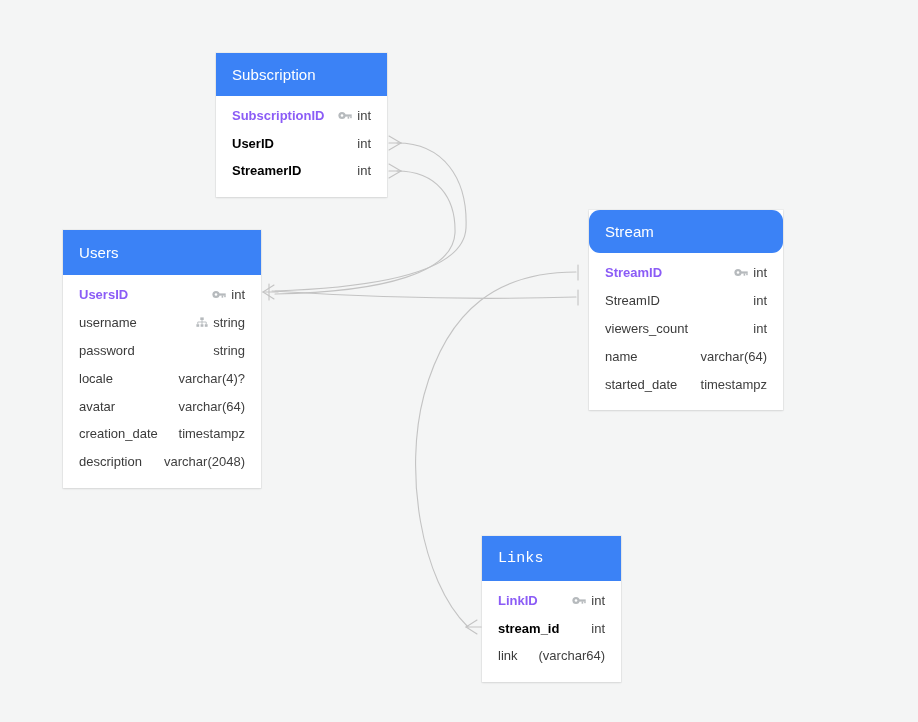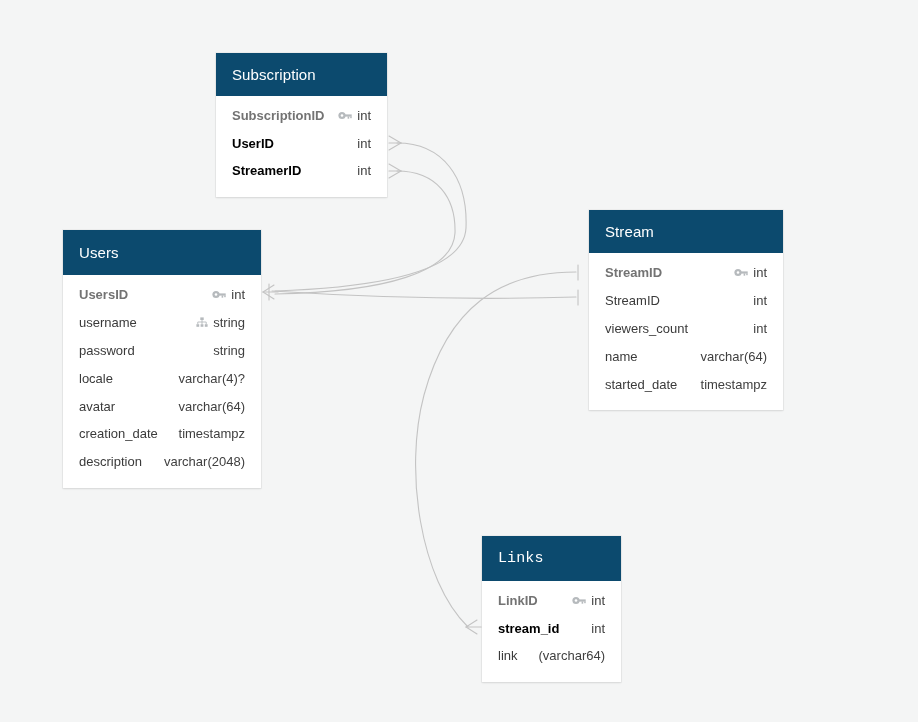--- a/index.html
+++ b/index.html
@@ -30,21 +30,21 @@
     pointer-events: none;
   }
 
   
   .entity {
     position: absolute;
     background: #ffffff;
     box-shadow: 0 1px 2px rgba(0,0,0,0.10), 0 0 0 1px rgba(0,0,0,0.03);
   }
   .entity-header {
-    background: #0c4a6e;
+    background: #3b82f6;
     color: #ffffff;
     font-size: 15px;
     font-weight: 400;
     line-height: 1;
     padding: 14px 16px;
     letter-spacing: .1px;
   }
   .entity-body {
     padding: 6px 0 12px 0;
   }
@@ -55,21 +55,21 @@
     height: 27.5px;
     font-size: 13px;
     white-space: nowrap;
   }
   .field-name {
     color: #000000;
     font-weight: bold;
     flex: 0 0 auto;
   }
   .field.pk .field-name {
-    color: #737373;
+    color: #8b5cf6;
   }
   .field.plain .field-name {
     font-weight: normal;
     color: #3a3a3a;
   }
   .field-spacer {
     flex: 1 1 auto;
     min-width: 10px;
   }
   .field-type {
@@ -85,21 +85,21 @@
     margin-right: 5px;
   }
 
   
   #entity-subscription { left: 216px; top: 53px;  width: 171px; }
   #entity-users        { left: 63px;  top: 230px; width: 198px; }
   #entity-stream       { left: 589px; top: 210px; width: 194px; }
   #entity-links        { left: 482px; top: 536px; width: 139px; }
 
   #entity-users .entity-header     { padding: 15px 16px; }
-  #entity-stream .entity-header    { padding: 14px 16px; }
+  #entity-stream .entity-header    { padding: 14px 16px; border-radius: 11px; }
   #entity-links .entity-header     { padding: 15px 16px; font-family: Liberation Mono, monospace; }
 
   #entity-users .field   { height: 27.8px; }
   #entity-stream .field  { height: 27.8px; align-items: center; }
   #entity-links .field   { height: 27.5px; }
 </style>
 </head>
 <body>
 
 <div id="canvas">

